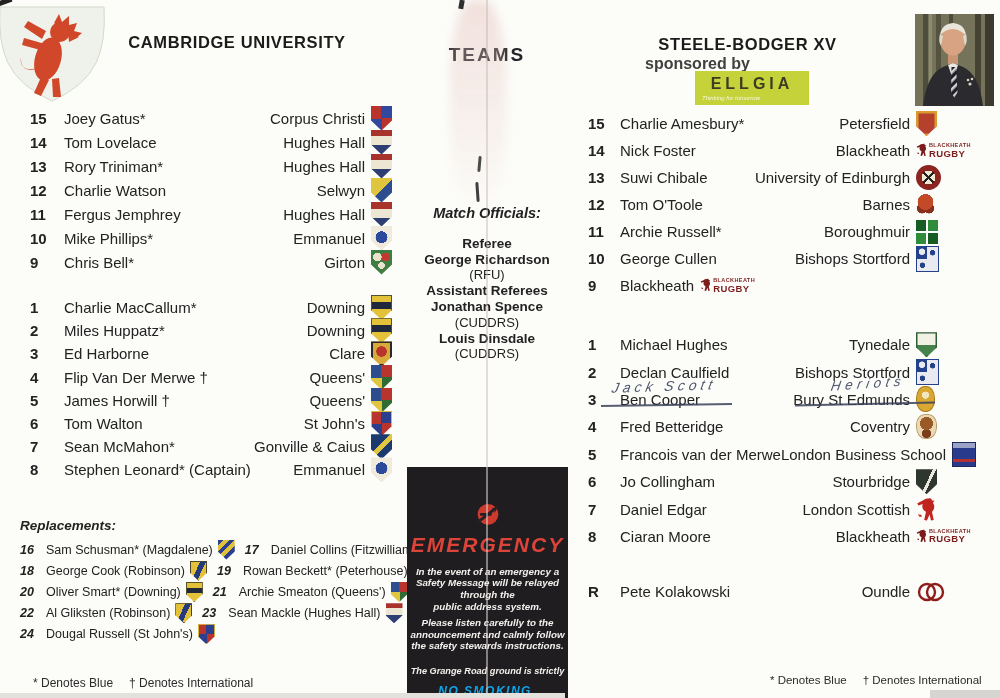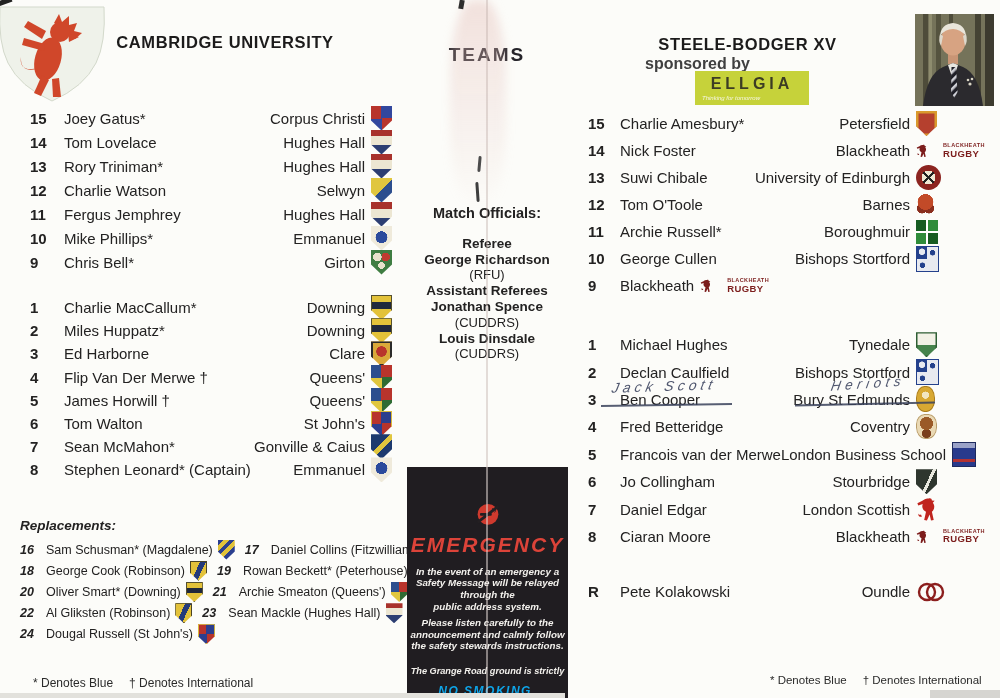--- a/index.html
+++ b/index.html
@@ -66,38 +66,38 @@
   .cr-bury-st-edmunds{clip-path:none;width:19px;height:26px;border-radius:45%;background:
       radial-gradient(circle at 50% 35%,#f2e6c0 0 18%,transparent 19%),#d8a832;box-shadow:inset 0 0 0 1px #a87c20;}
   .cr-coventry{clip-path:none;width:21px;height:25px;border-radius:40% 40% 45% 45%;background:
       radial-gradient(circle at 50% 38%,#9a5a28 0 34%,transparent 35%),
       radial-gradient(circle at 50% 78%,#7a3e1c 0 20%,transparent 21%),#ead9b4;box-shadow:inset 0 0 0 1px #b89c6a;}
   .cr-london-business-school{clip-path:none;width:24px;height:25px;background:
       linear-gradient(180deg,#9aa2c8 0 25%,#283a8c 25% 68%,#b23232 68% 80%,#283a8c 80%);box-shadow:inset 0 0 0 1px #1e2a5e;}
   .cr-stourbridge{background:linear-gradient(115deg,#2e362e 0 52%,#e8e8de 52% 62%,#2e362e 62%);}
 
   
-  .bh{display:flex;align-items:flex-end;gap:16px;}
+  .bh{display:flex;align-items:flex-start;gap:2px;}
   .bh-lion{width:11px;height:14px;fill:#7c1d1c;}
   .bh-txt{display:flex;flex-direction:column;line-height:1;color:#7c1d1c;}
   .bh1{font-size:5.5px;font-weight:700;letter-spacing:.4px;}
   .bh2{font-size:9.5px;font-weight:800;letter-spacing:.4px;}
   .ls-lion{width:20px;height:25px;fill:#c0241e;}
   .oundle-svg{width:30px;height:22px;}
 
   
   .reps{font-size:12.5px;}
   .reps-label{font-style:italic;font-weight:700;font-size:13.5px;margin-bottom:6px;}
   .rrow{display:flex;align-items:center;height:21.2px;white-space:nowrap;}
   .rnum{font-weight:700;width:26px;flex:none;font-style:italic;}
   .rname{margin-right:5px;}
 
   
   .officials{text-align:center;font-size:13px;line-height:15.8px;}
-  .off-head{font-weight:700;font-size:14.5px;margin-bottom:14px;}
+  .off-head{font-weight:700;font-style:italic;font-size:14.5px;margin-bottom:14px;}
   .off-b{font-weight:700;font-size:13.5px;}
 
   
   .emg{background:#201d21;display:flex;flex-direction:column;align-items:center;padding-top:36px;box-sizing:border-box;}
   .emg-head{color:#dc4339;font-style:italic;font-weight:700;font-size:21px;letter-spacing:2px;margin-top:7px;}
   .emg p{margin:0;color:#f2f0ec;font-weight:700;font-style:italic;font-size:9.8px;line-height:11.8px;
          text-align:center;white-space:pre-line;width:157px;}
   .emg .p1{margin-top:9px;}
   .emg .p2{margin-top:4px;}
   .emg .p3{margin-top:14px;font-size:9.2px;}
@@ -142,21 +142,21 @@
         <ellipse cx="56" cy="54" rx="13" ry="22" transform="rotate(16 56 54)"></ellipse>
         <path d="M50 34 L32 22 l4-6 18 10 z"></path>
         <path d="M52 46 L30 40 l2-7 21 6 z"></path>
         <path d="M50 70 l-8 18 7 3 8-16 z"></path>
         <path d="M60 74 l1 18 8 0 -2-19 z"></path>
         <path d="M45 64 q-17 4 -16-12 q-2 13 11 12 q7-1 5 4 z"></path>
       </g>
     </svg>
   </div>
 
-  <div class="abs panel-title" style="left:60px;top:33px;width:330px;">CAMBRIDGE UNIVERSITY</div>
+  <div class="abs panel-title" style="left:72px;top:33px;width:330px;">CAMBRIDGE UNIVERSITY</div>
 
   <div class="abs" style="left:30px;top:106px;width:362px;">
     <div class="prow">
       <span class="pnum">15</span>
       <span class="pname">Joey Gatus*</span>
       <span class="pclub">Corpus Christi</span>
       <span class="crest cr-corpus-christi"></span>
     </div>
     <div class="prow">
       <span class="pnum">14</span>

